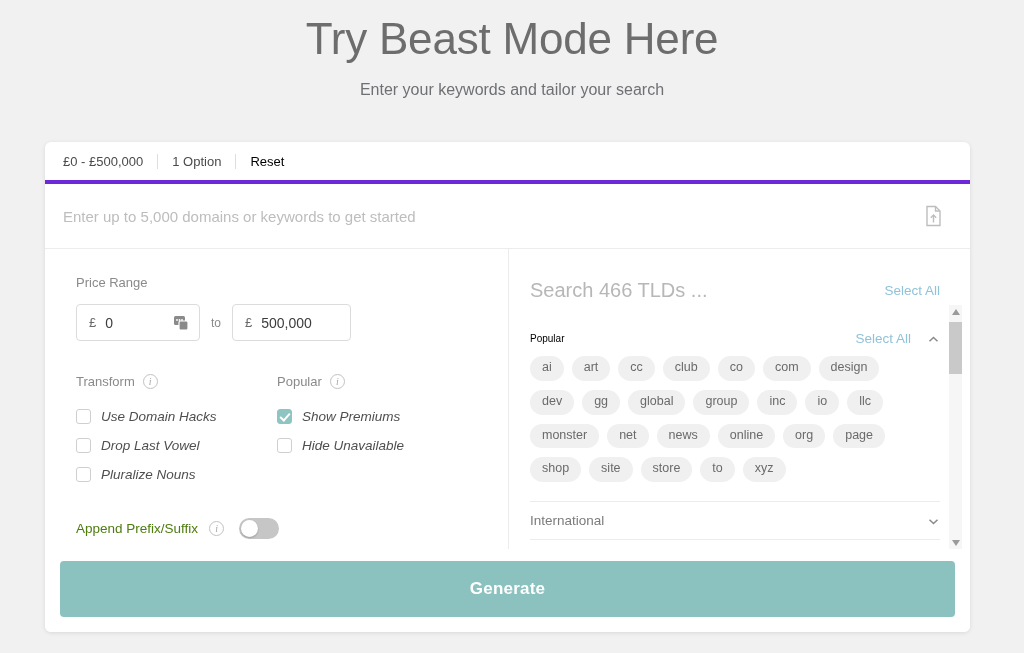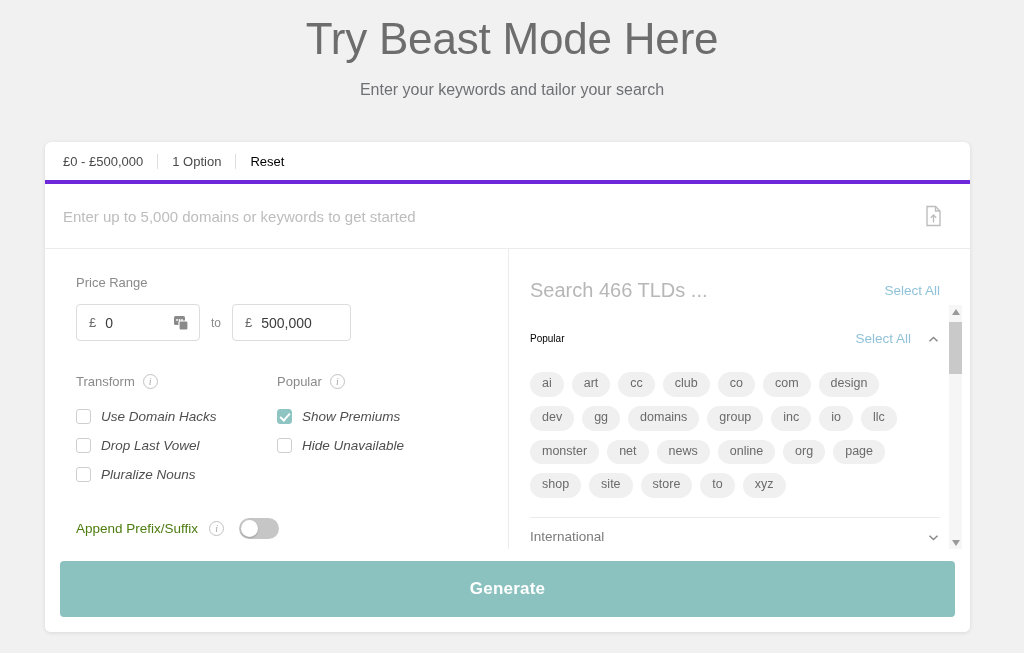--- a/index.html
+++ b/index.html
@@ -277,21 +277,21 @@
   .cat-actions { display: flex; align-items: center; gap: 16px; }
   .chev {
     width: 13px; height: 13px;
     cursor: pointer;
   }
 
   .chips {
     display: flex;
     flex-wrap: wrap;
     gap: 9px 8px;
-    margin-top: 21px;
+    margin-top: 5px;
     max-width: 388px;
   }
   .chip {
     background: #f0f0f0;
     border-radius: 14px;
     padding: 5px 12px 6px;
     font-size: 12.5px;
     color: #6a6a6a;
     cursor: pointer;
     line-height: 1.1;
@@ -485,21 +485,21 @@
         <div class="chips">
           <span class="chip">ai</span>
           <span class="chip">art</span>
           <span class="chip">cc</span>
           <span class="chip">club</span>
           <span class="chip">co</span>
           <span class="chip">com</span>
           <span class="chip">design</span>
           <span class="chip">dev</span>
           <span class="chip">gg</span>
-          <span class="chip">domains</span>
+          <span class="chip">global</span>
           <span class="chip">group</span>
           <span class="chip">inc</span>
           <span class="chip">io</span>
           <span class="chip">llc</span>
           <span class="chip">monster</span>
           <span class="chip">net</span>
           <span class="chip">news</span>
           <span class="chip">online</span>
           <span class="chip">org</span>
           <span class="chip">page</span>

